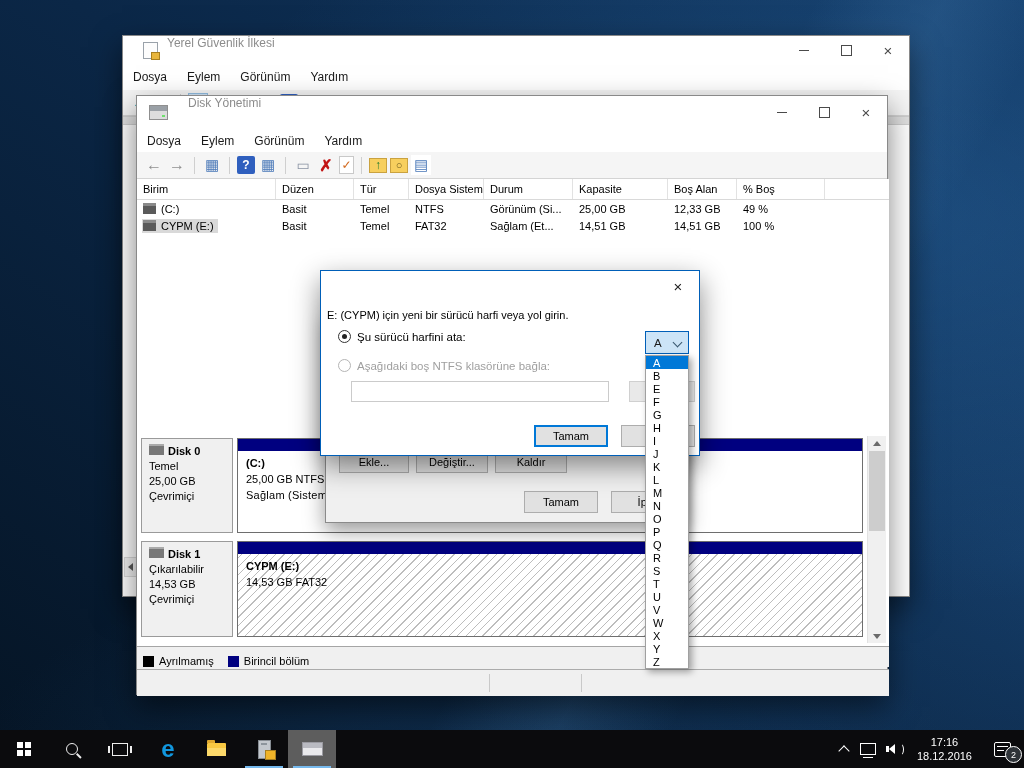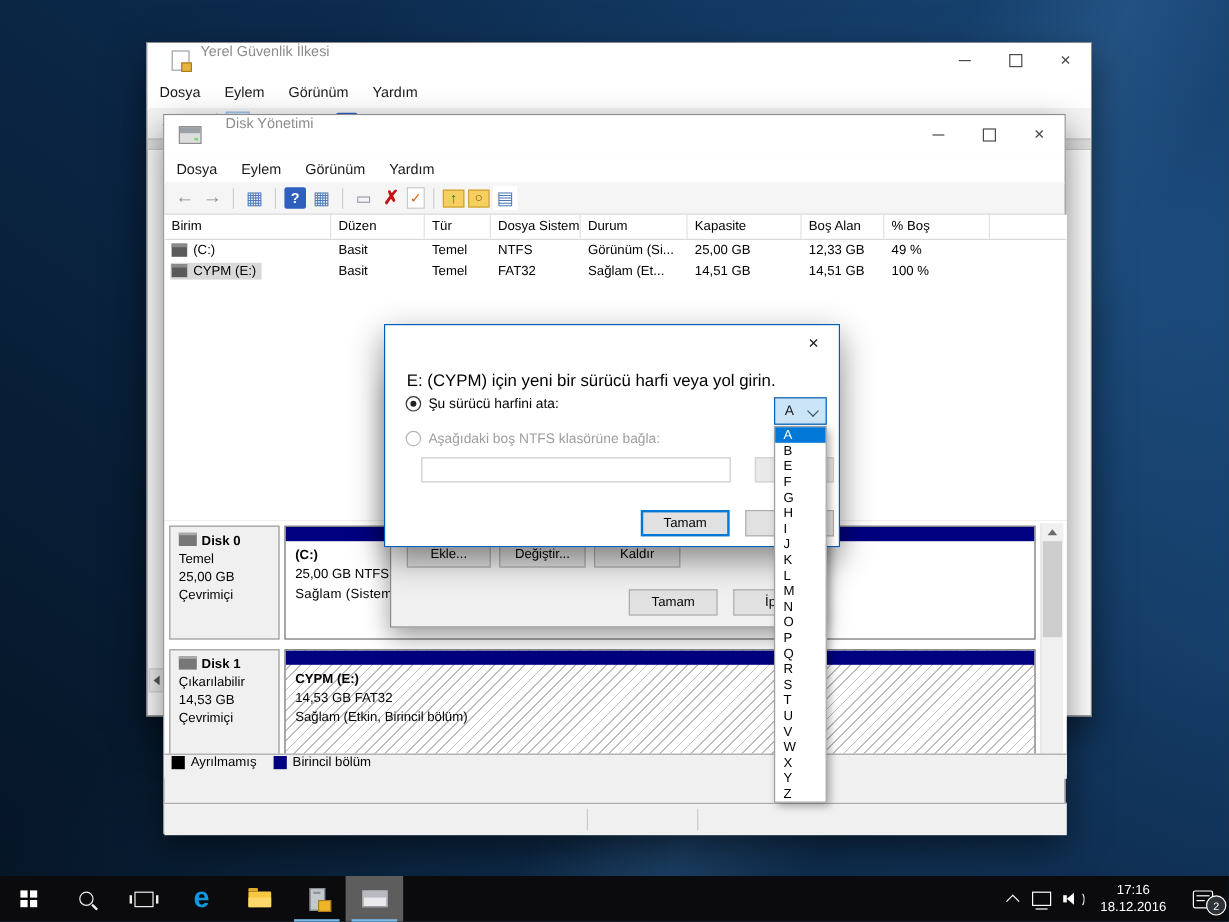--- a/index.html
+++ b/index.html
@@ -101,40 +101,40 @@
   .part-text .plabel{font-weight:bold}
   .part.hatched{background:repeating-linear-gradient(135deg,#ffffff 0px,#ffffff 5px,#bdbdbd 5px,#bdbdbd 6px)}
   #c-status{letter-spacing:.25px}
 
   #dm-vscroll{position:absolute;left:730px;top:340px;width:18px;height:207px;background:#f0f0f0;border-left:1px solid #e2e2e2}
   .sb-btn{position:absolute;left:0;width:18px;height:14px;display:flex;align-items:center;justify-content:center;background:#f0f0f0}
   .tri-up{width:0;height:0;border-left:4px solid transparent;border-right:4px solid transparent;border-bottom:5px solid #6b6b6b}
   .tri-down{width:0;height:0;border-left:4px solid transparent;border-right:4px solid transparent;border-top:5px solid #6b6b6b}
   #dm-thumb{position:absolute;left:1px;top:15px;width:16px;height:80px;background:#cdcdcd}
 
-  #dm-legend{position:absolute;left:0;top:532px;width:752px;height:21px;background:#f0f0f0;border-top:1px solid #a5a5a5;display:flex;align-items:flex-start;padding-left:6px;box-sizing:border-box;gap:14px}
+  #dm-legend{position:absolute;left:0;top:550px;width:752px;height:21px;background:#f0f0f0;border-top:1px solid #a5a5a5;display:flex;align-items:flex-end;padding-left:6px;box-sizing:border-box;gap:14px}
   .leg-item{display:flex;align-items:center;gap:5px;font-size:11px;color:#000}
   .sw{width:11px;height:11px;display:inline-block}
   .leg-item.sw-black .sw{background:#000}
   .leg-item.sw-navy .sw{background:#000080}
 
   #dm-status{position:absolute;left:0;top:573px;width:752px;height:26px;background:#f0f0f0;border-top:1px solid #ababab}
   .st-div{position:absolute;top:4px;bottom:4px;width:1px;background:#c9c9c9}
 
   
   #parent-dialog{left:325px;top:310px;width:362px;height:213px;background:#f0f0f0;border:1px solid #8a8a8a;box-shadow:0 8px 20px rgba(0,0,0,.4);box-sizing:border-box}
   .btn{position:absolute;height:22px;background:#e1e1e1;border:1px solid #adadad;font-size:11px;color:#000;display:flex;align-items:center;justify-content:center;box-sizing:border-box;font-family:"Liberation Sans",sans-serif}
   .btn.focused{border:2px solid #0078d7}
   .btn.disabled{background:#e9e9e9;border-color:#d0d0d0;color:#a0a0a0}
 
   #dlg{left:320px;top:270px;width:380px;height:186px;background:#fff;border:1px solid #005fb8;box-shadow:0 10px 26px rgba(0,0,0,.45);box-sizing:border-box}
   #dlg-title{height:30px;display:flex;align-items:center}
   #dlg-title .dtext{margin-left:12px;font-size:12px;color:#111}
   #dlg-close{position:absolute;right:0;top:0;width:42px;height:30px;display:flex;align-items:center;justify-content:center;font-size:15px;color:#222}
-  .dlg-line{position:absolute;left:18px;font-size:14px;color:#000;white-space:nowrap}
+  .dlg-line{position:absolute;left:6px;font-size:11px;color:#000;white-space:nowrap}
   .radio{width:13px;height:13px;border-radius:50%;border:1px solid #333;background:#fff;position:relative;box-sizing:border-box;flex:none}
   .radio.checked::after{content:"";position:absolute;left:3px;top:3px;width:5px;height:5px;border-radius:50%;background:#222}
   .radio.disabled{border-color:#b5b5b5}
   .radio-row{position:absolute;left:17px;display:flex;align-items:center;gap:6px;font-size:11.5px;color:#000}
   .radio-row.grey{color:#9f9f9f}
   #mount-input{position:absolute;left:30px;top:110px;width:258px;height:21px;border:1px solid #cbcbcb;background:#fff;box-sizing:border-box;font-size:11px;padding:0 4px}
 
   #combobox{position:absolute;left:645px;top:331px;width:44px;height:23px;background:#cce4f7;border:1px solid #005fb8;box-sizing:border-box;display:flex;align-items:center;z-index:60}
   #combobox .cb-val{font-size:11.5px;color:#1a1a1a;margin-left:8px}
   .chev-down{position:absolute;right:7px;top:7px;width:6px;height:6px;border-right:1.5px solid #39576f;border-bottom:1.5px solid #39576f;transform:rotate(45deg)}
@@ -339,21 +339,20 @@
         </div>
       <div>Çıkarılabilir</div>
       <div>14,53 GB</div>
       <div>Çevrimiçi</div>
     </div>
     <div class="part hatched" style="top:107px;height:96px">
       <div class="part-bar"></div>
       <div class="part-text">
         <div class="plabel">CYPM  (E:)</div>
         <div>14,53 GB FAT32</div>
-        <div>Sağlam (Etkin, Birincil bölüm)</div>
       </div>
     </div>
   </div>
 
   <div id="dm-vscroll">
     <div class="sb-btn" style="top:0">
         <span class="tri-up"></span>
       </div>
     <div id="dm-thumb"></div>
     <div class="sb-btn" style="bottom:0">

